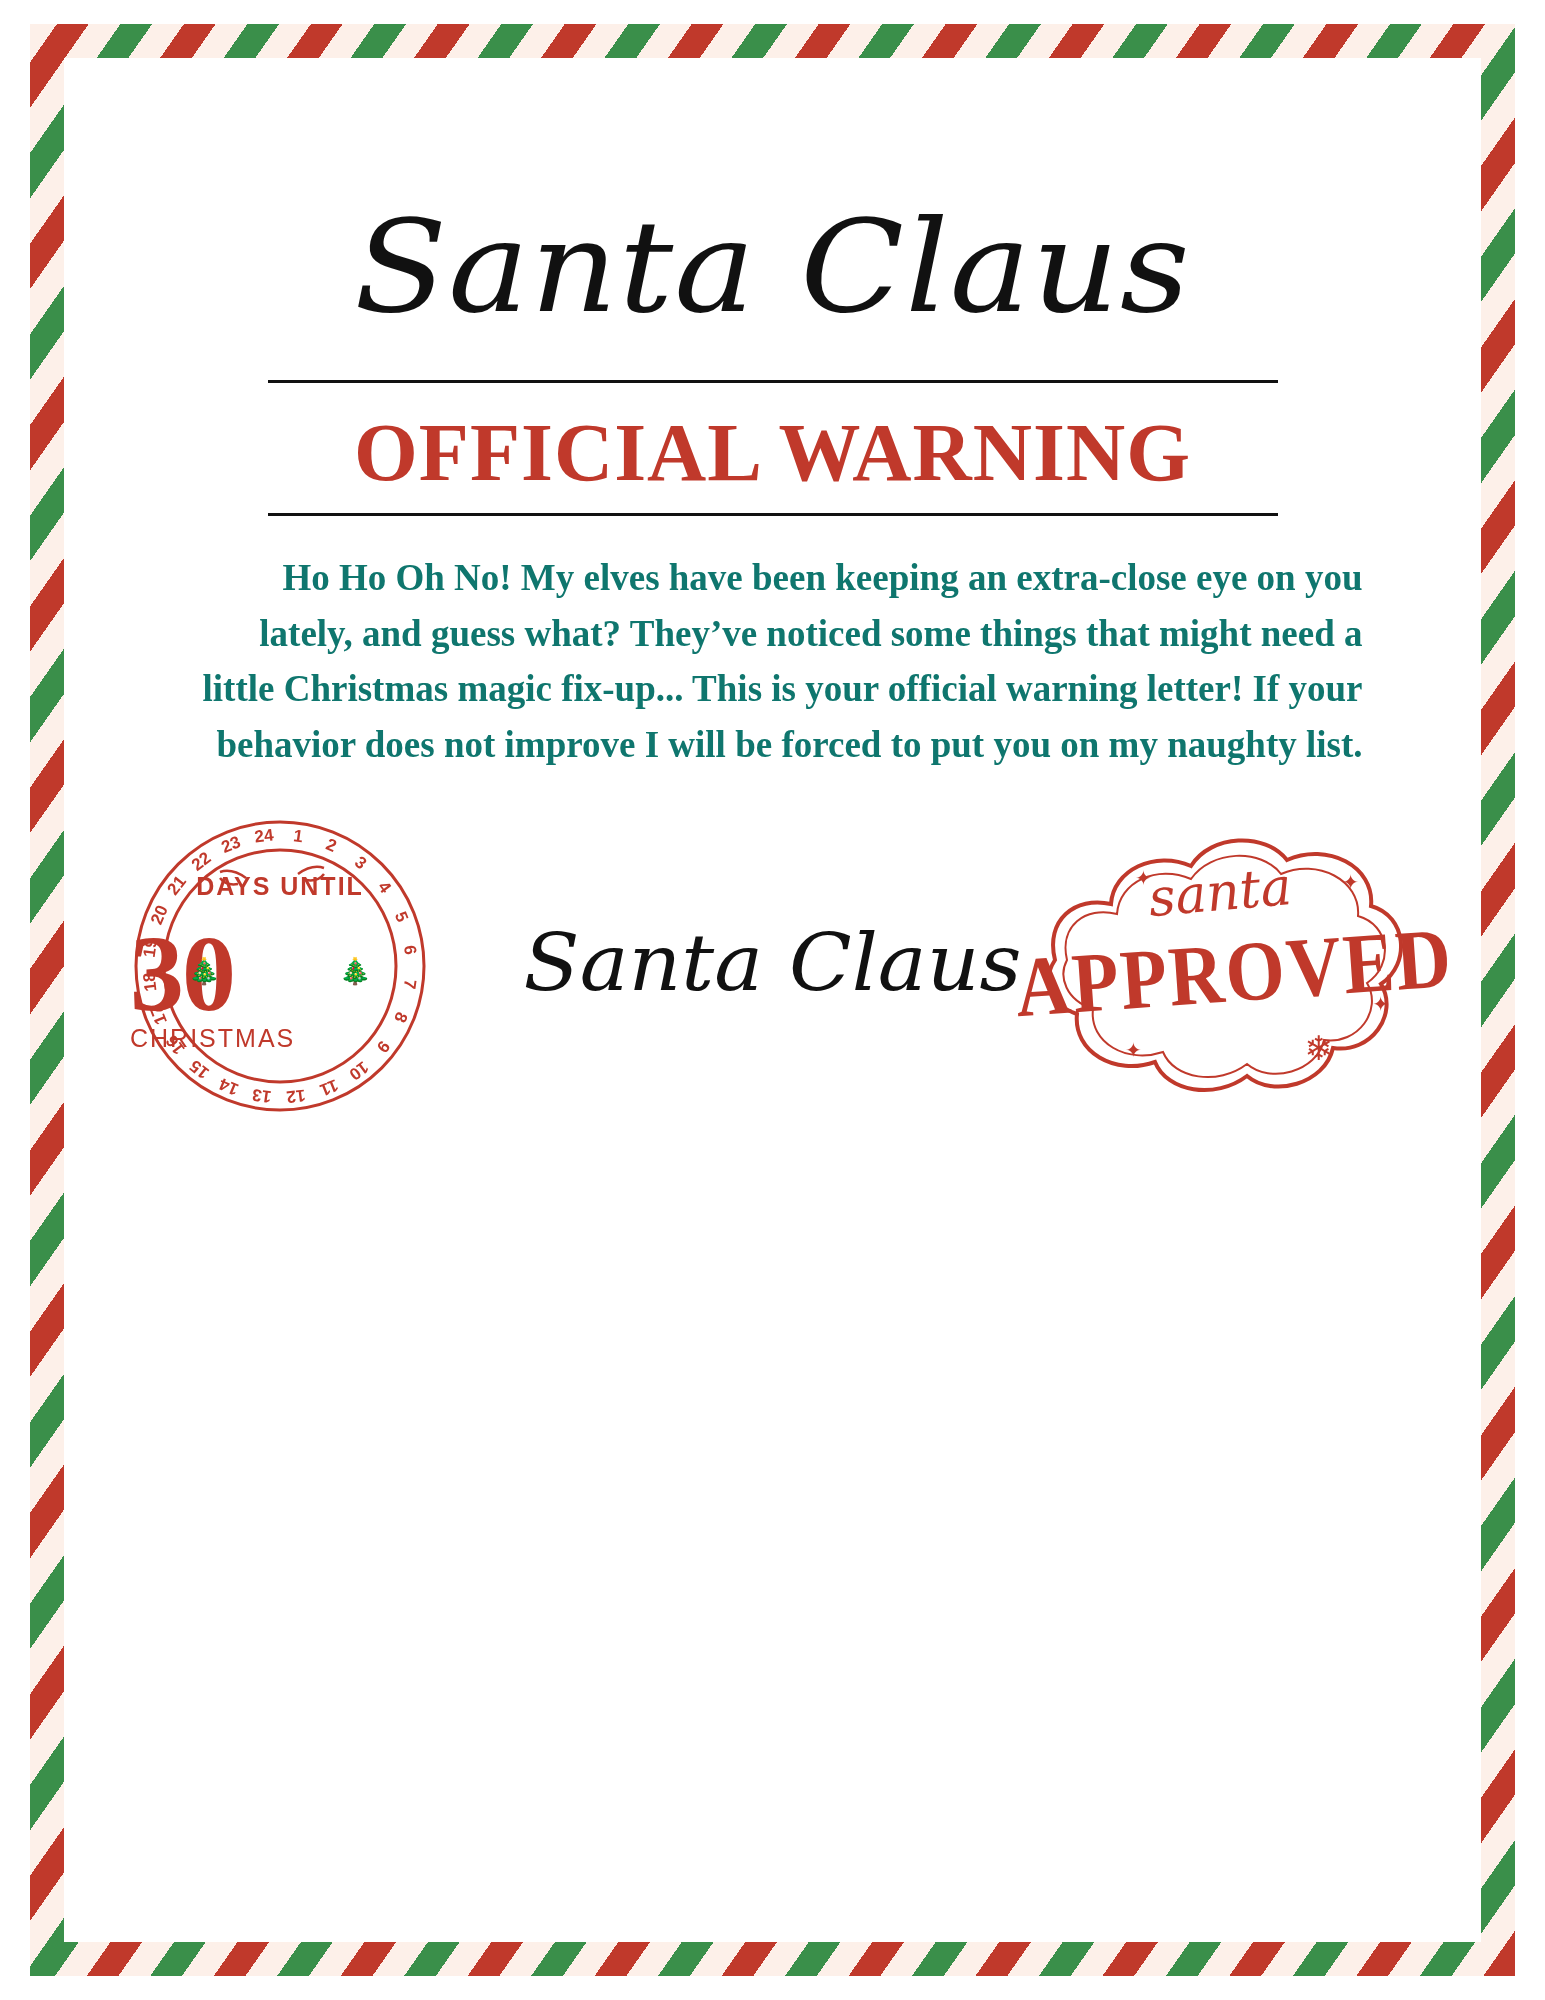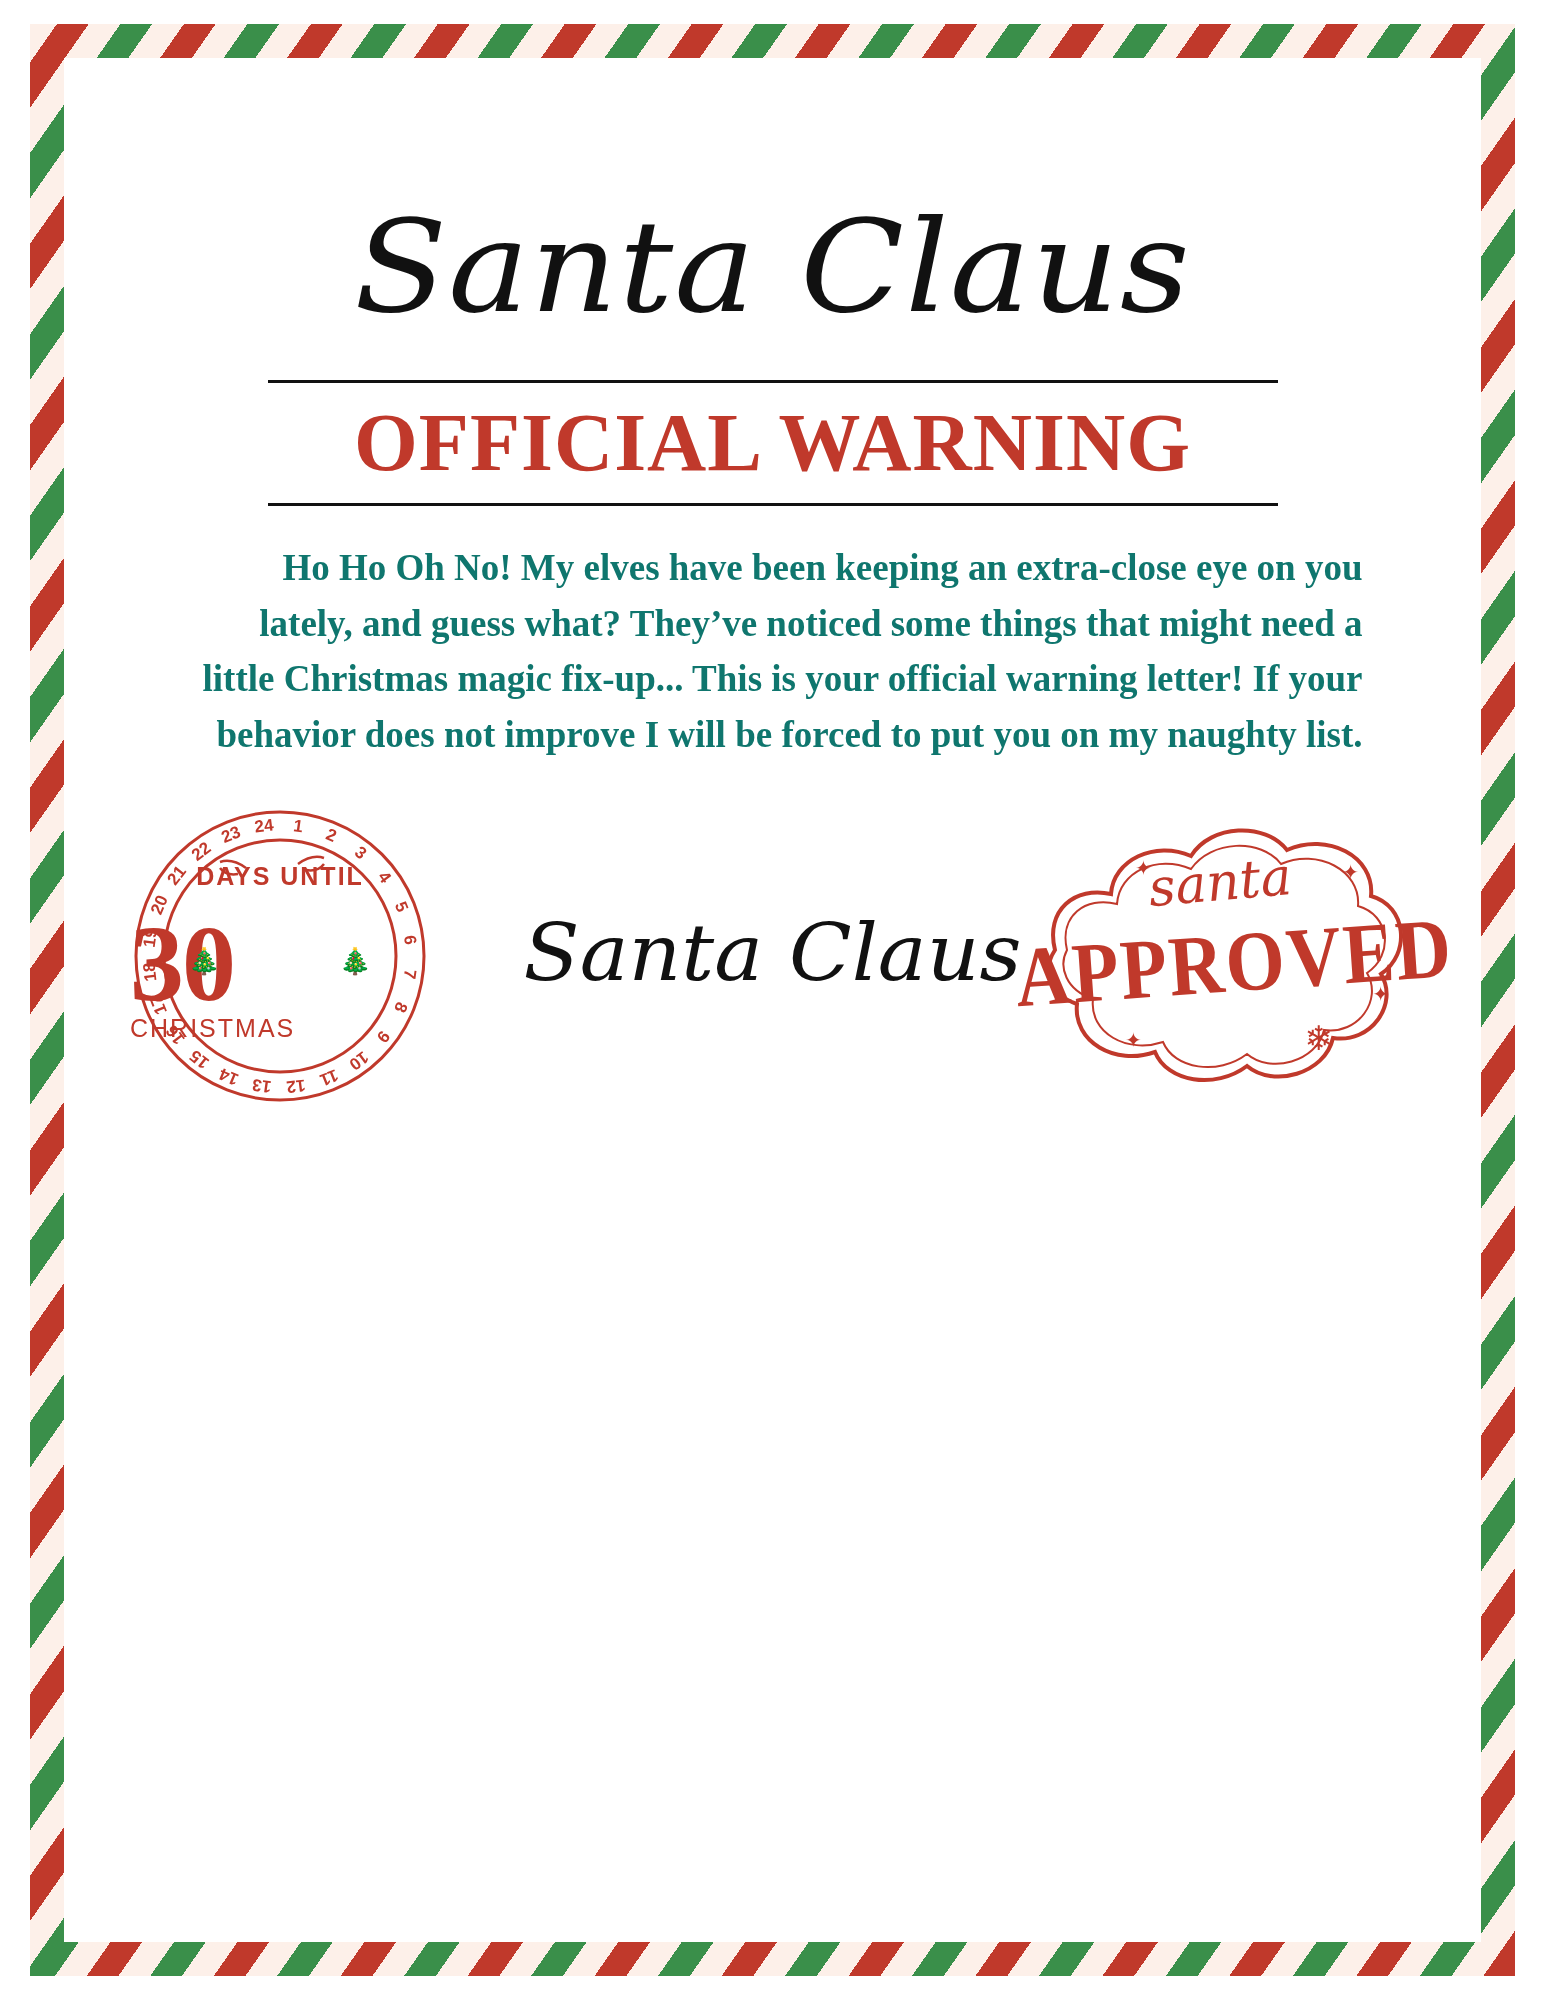--- a/index.html
+++ b/index.html
@@ -106,21 +106,21 @@
   .rule.top { margin-top: 46px; }
   .rule.bottom { margin-top: 0; }
 
   .warning-title {
     text-align: center;
     font-family: "Liberation Serif", serif;
     font-weight: bold;
     font-size: 82px;
     letter-spacing: 1px;
     color: #c0392b;
-    padding: 18px 0 18px 0;
+    padding: 28px 0 18px 0;
     line-height: 1.02;
   }
 
   
   .salutation {
     font-family: "Liberation Serif", serif;
     font-size: 37px;
     color: #111111;
     margin: 44px 0 0 60px;
   }

